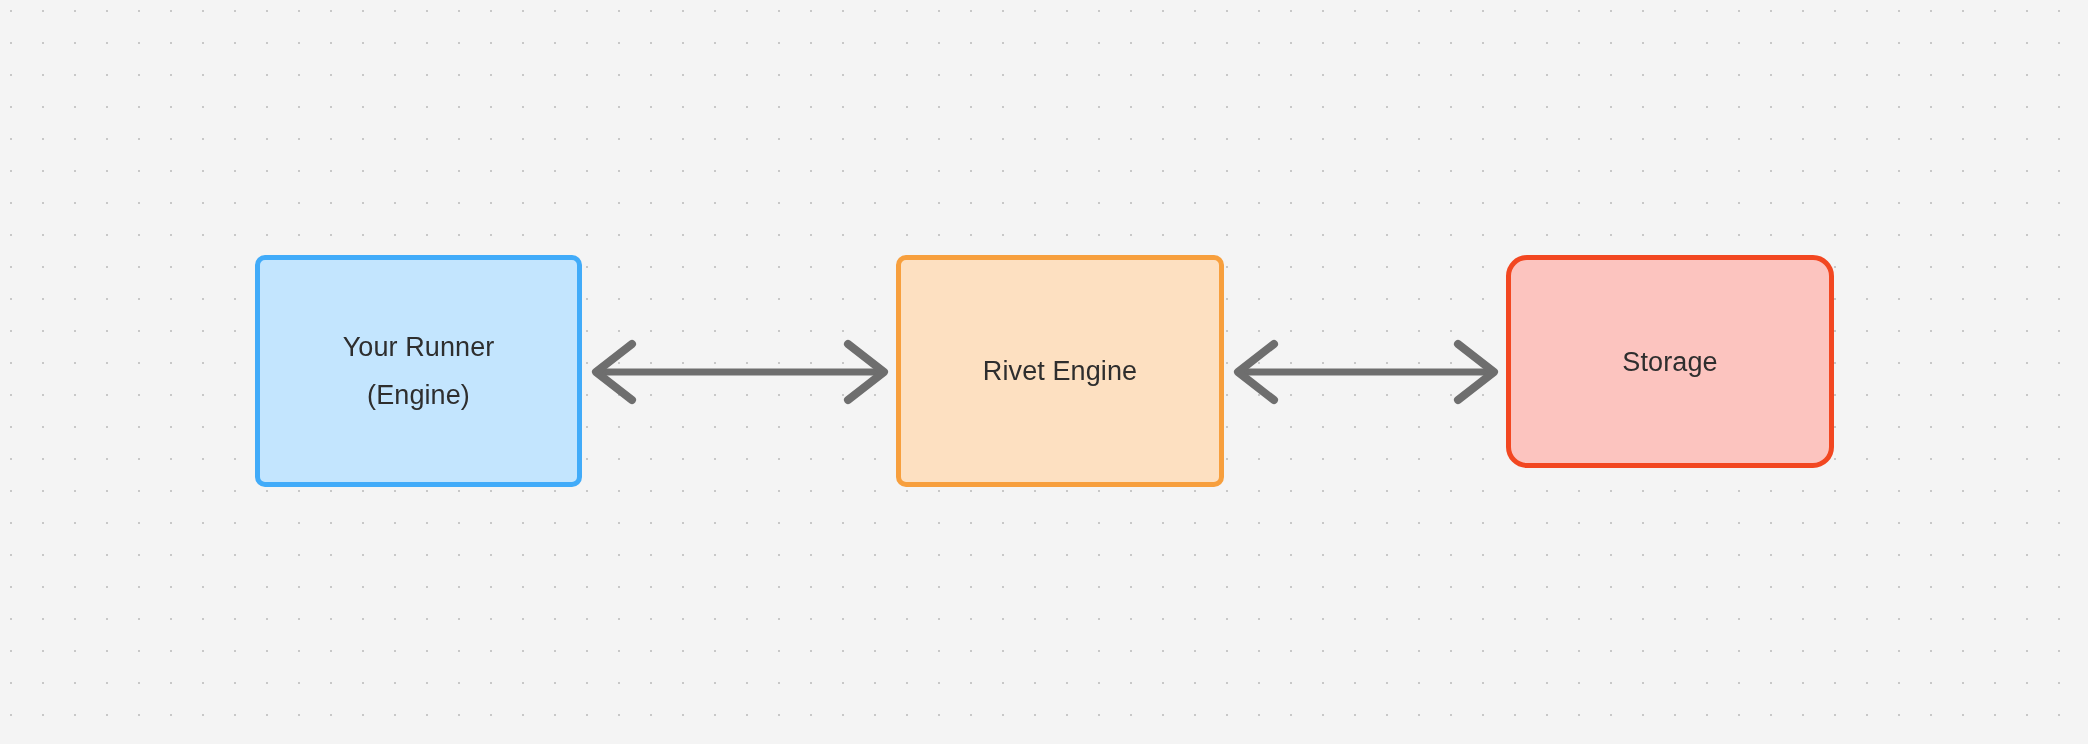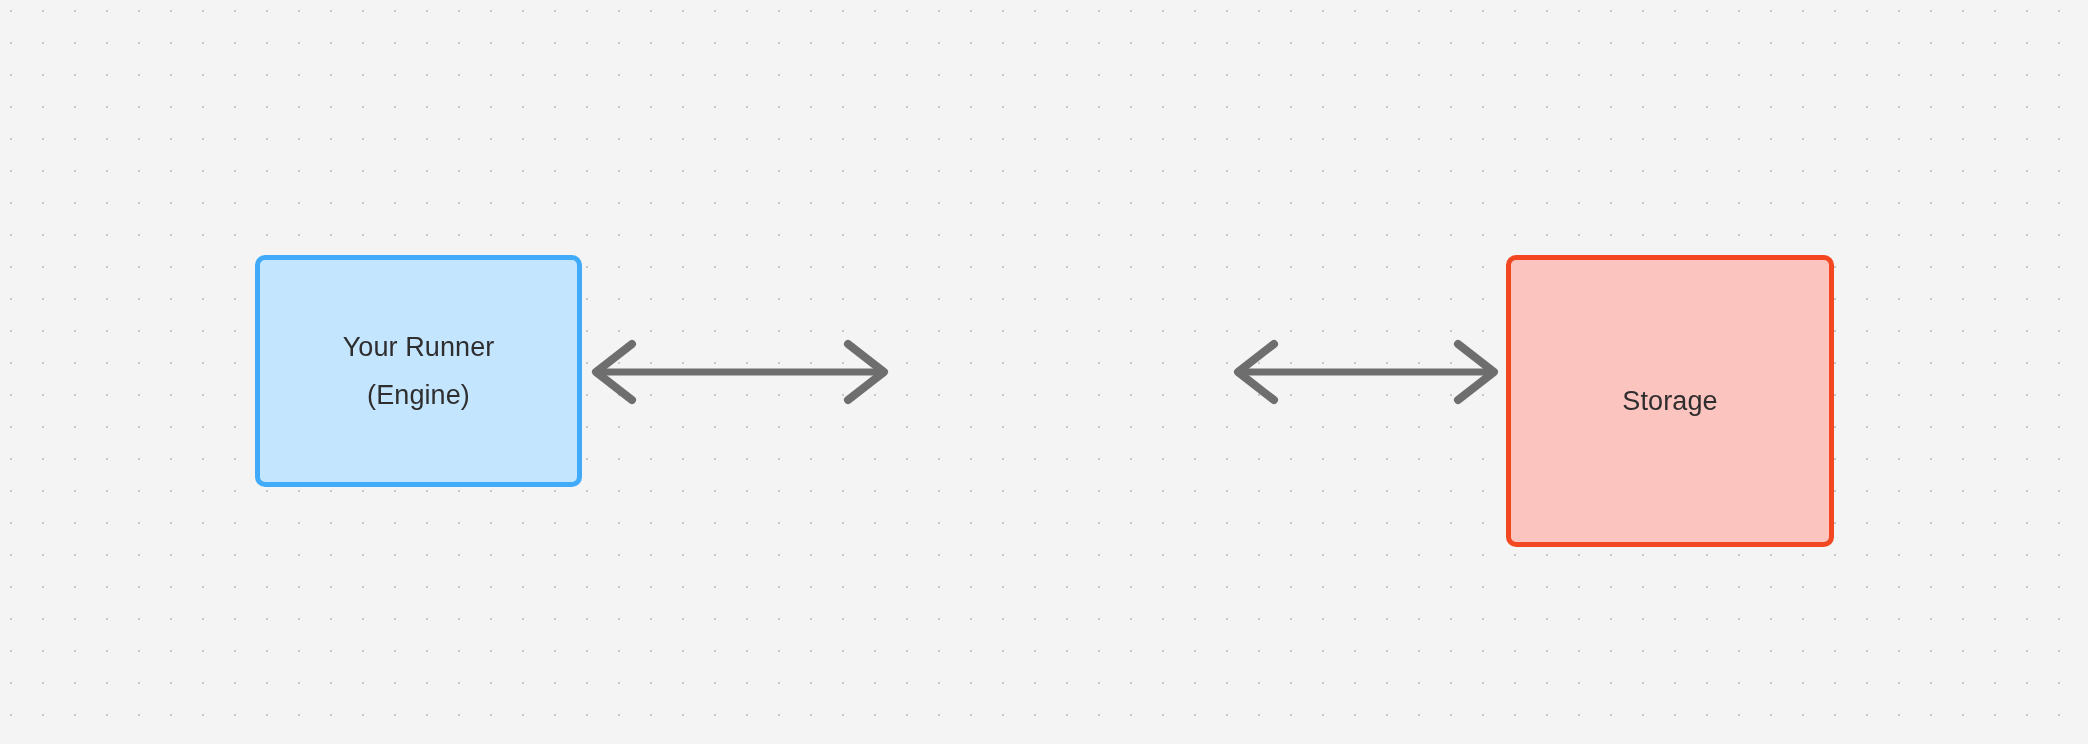--- a/index.html
+++ b/index.html
@@ -58,23 +58,24 @@
     width: 328px;
     height: 232px;
     background: #fde0c1;
     border-color: #f79f3d;
   }
 
   #node-storage {
     left: 1506px;
     top: 255px;
     width: 328px;
-    height: 292px;
+    height: 213px;
     background: #fcc4bf;
     border-color: #f24721;
+    border-radius: 21px;
   }
 
   
   .connector {
     position: absolute;
     top: 336px;
     height: 72px;
   }
 
   #connector-backend-engine {
@@ -100,20 +101,23 @@
   </div>
 
   <div class="connector" id="connector-backend-engine">
     <svg viewBox="0 0 308 72" preserveAspectRatio="none">
       <line x1="10" y1="36" x2="298" y2="36" stroke="#6e6e6e" stroke-width="7" stroke-linecap="butt"></line>
       <polyline points="46,8 10,36 46,64" fill="none" stroke="#6e6e6e" stroke-width="8" stroke-linecap="round" stroke-linejoin="round"></polyline>
       <polyline points="262,8 298,36 262,64" fill="none" stroke="#6e6e6e" stroke-width="8" stroke-linecap="round" stroke-linejoin="round"></polyline>
     </svg>
   </div>
 
+  <div class="node" id="node-engine">
+    <span class="node-line">Rivet Engine</span>
+  </div>
 
   <div class="connector" id="connector-engine-storage">
     <svg viewBox="0 0 276 72" preserveAspectRatio="none">
       <line x1="10" y1="36" x2="266" y2="36" stroke="#6e6e6e" stroke-width="7" stroke-linecap="butt"></line>
       <polyline points="46,8 10,36 46,64" fill="none" stroke="#6e6e6e" stroke-width="8" stroke-linecap="round" stroke-linejoin="round"></polyline>
       <polyline points="230,8 266,36 230,64" fill="none" stroke="#6e6e6e" stroke-width="8" stroke-linecap="round" stroke-linejoin="round"></polyline>
     </svg>
   </div>
 
   <div class="node" id="node-storage">

